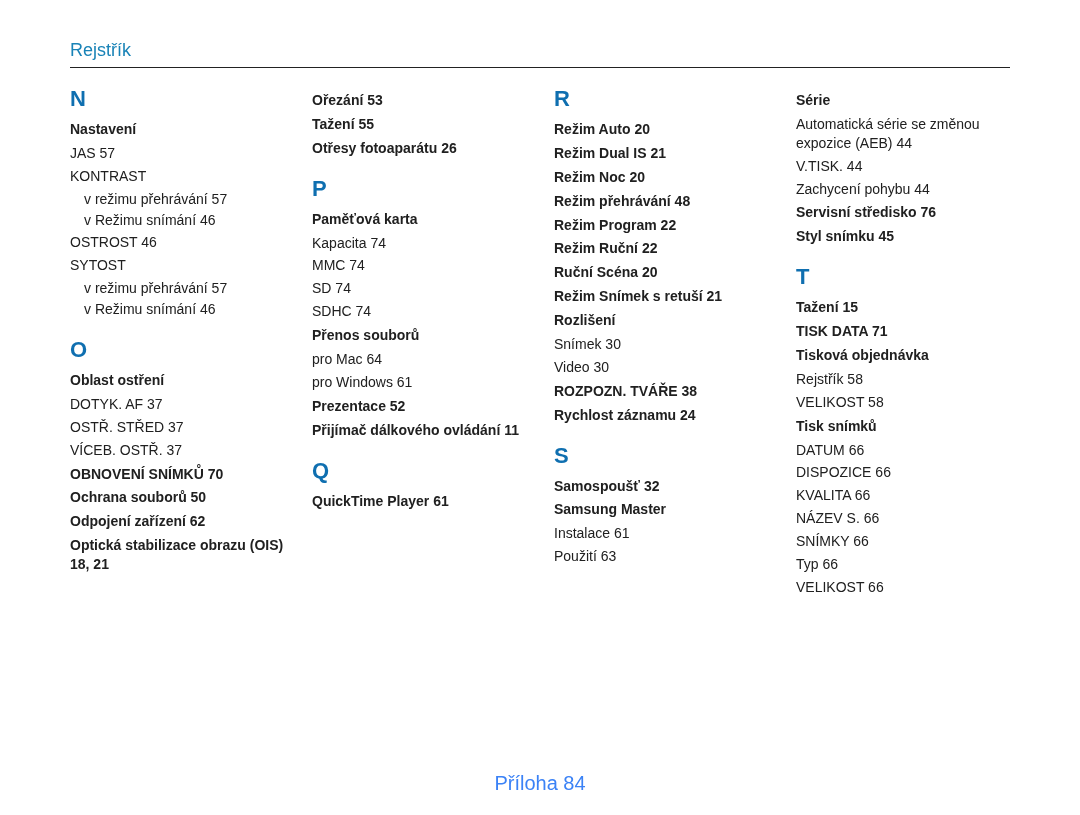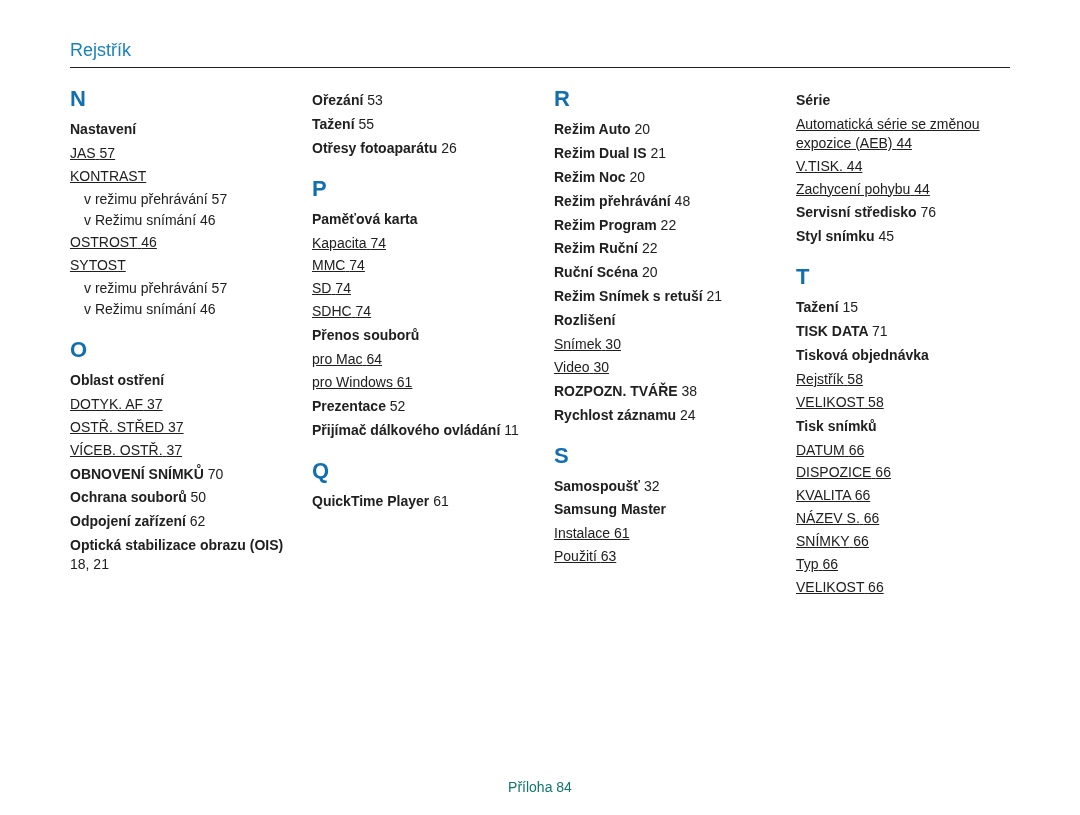--- a/index.html
+++ b/index.html
@@ -40,43 +40,42 @@
   .letter.first {
     margin-top: 0;
   }
   .entry {
     font-weight: 700;
     font-size: 14px;
     margin: 5px 0;
     line-height: 1.35;
   }
   .entry .pg {
-    font-weight: 400;
+    font-weight: 700;
   }
   .sub {
     font-weight: 400;
     font-size: 14px;
     margin: 4px 0 4px 0;
     line-height: 1.35;
-    text-decoration: underline;
   }
   .subsub {
     font-weight: 400;
     font-size: 14px;
     margin: 2px 0 2px 14px;
     line-height: 1.35;
   }
   .footer {
     position: absolute;
     bottom: 20px;
     left: 0;
     right: 0;
     text-align: center;
-    font-size: 14px;
-    color: #0f766e;
+    font-size: 20px;
+    color: #3b82f6;
   }
 </style>
 </head>
 <body>
 
 <div class="page">
   <div class="header">Rejstřík</div>
 
   <div class="columns" id="columns">
       <div class="col">

